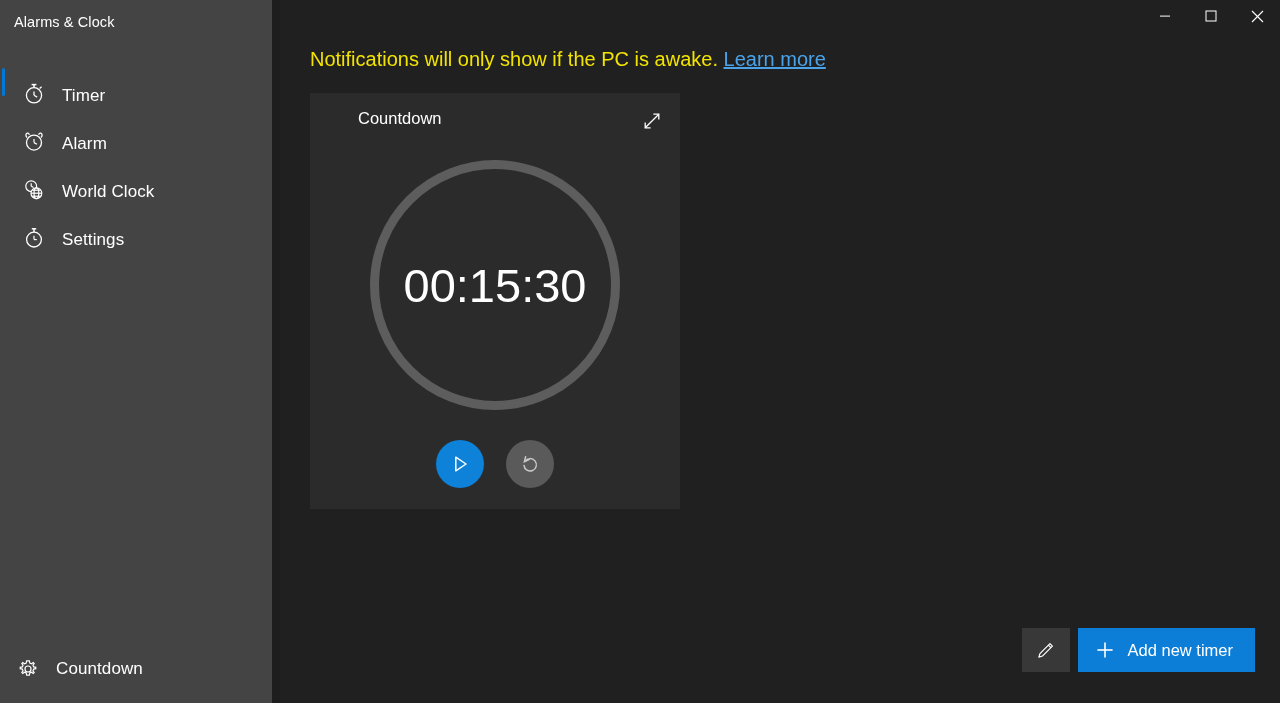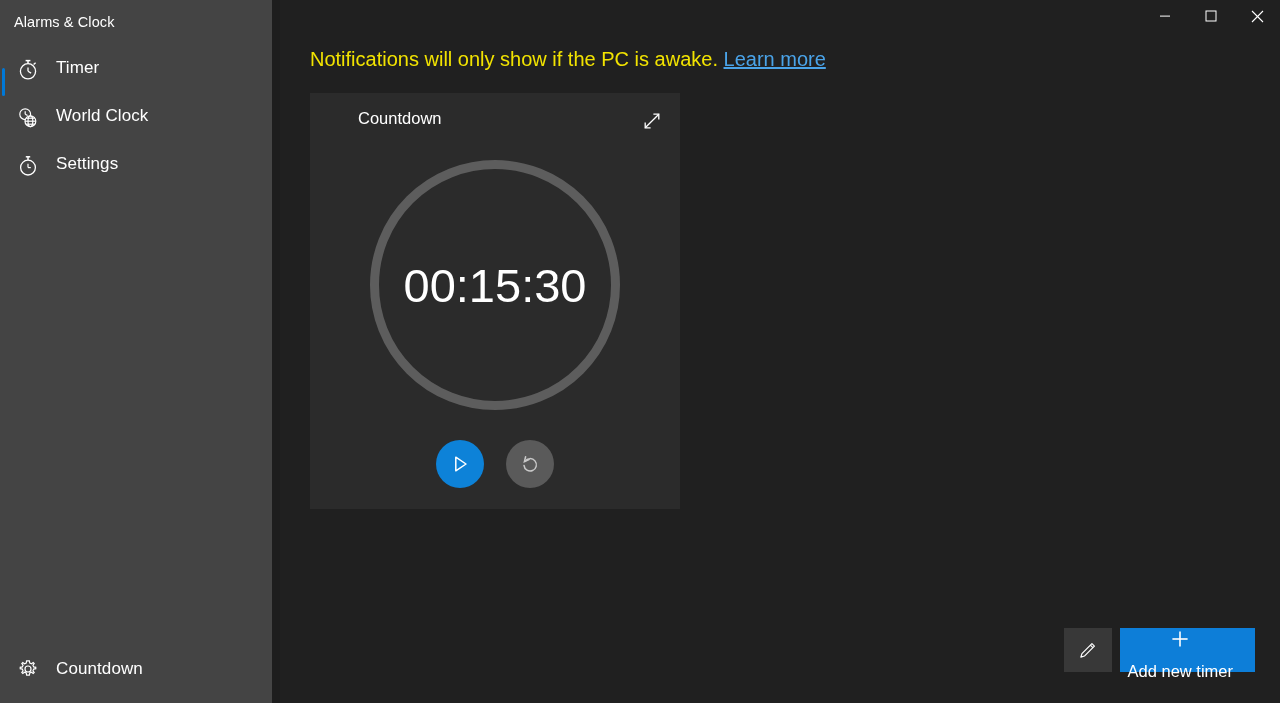--- a/index.html
+++ b/index.html
@@ -50,22 +50,22 @@
   .nav {
     position: absolute;
     top: 58px;
     left: 0;
     width: 272px;
   }
   .nav-item {
     position: relative;
     height: 48px;
     display: flex;
-    align-items: flex-start;
-    padding-left: 0;
+    align-items: flex-end;
+    padding-left: 6px;
     cursor: default;
   }
   .nav-item .accent {
     position: absolute;
     left: 2px;
     top: 10px;
     width: 3px;
     height: 28px;
     background: transparent;
     border-radius: 2px;
@@ -242,25 +242,24 @@
     align-items: center;
     justify-content: center;
     cursor: default;
     border: none;
   }
   .add-btn {
     height: 44px;
     background: #0d7ed8;
     display: flex;
     align-items: center;
-    padding: 0 22px 0 8px;
+    padding: 0 22px 0 16px;
     gap: 12px;
     cursor: default;
     border: none;
-    flex-direction: column;
   }
   .add-btn-label {
     font-size: 16.5px;
     color: #ffffff;
     white-space: nowrap;
   }
   svg { display: block; }
 </style>
 </head>
 <body>
@@ -281,20 +280,33 @@
             <line x1="9.6" y1="2.6" x2="14.4" y2="2.6" stroke-width="1.5"></line>
             <line x1="12" y1="2.6" x2="12" y2="5.6" stroke-width="1.5"></line>
             <line x1="17.6" y1="6.6" x2="19.6" y2="4.8" stroke-width="1.3"></line>
             <line x1="12" y1="13.3" x2="12" y2="9.4" stroke-width="1.3"></line>
             <line x1="12" y1="13.3" x2="15.1" y2="15.1" stroke-width="1.3"></line>
           </svg>
         </span>
         <span class="nav-label">Timer</span>
       </div>
 
+      <div class="nav-item">
+        <span class="accent"></span>
+        <span class="nav-icon">
+          <svg width="24" height="24" viewBox="0 0 24 24" fill="none" stroke="#ffffff" stroke-width="1.3">
+            <circle cx="12" cy="12.6" r="7.5"></circle>
+            <path d="M5.0 7.4 C3.4 6.0 3.6 3.9 5.2 3.2 C6.3 2.7 7.4 3.6 7.0 4.9"></path>
+            <path d="M19.0 7.4 C20.6 6.0 20.4 3.9 18.8 3.2 C17.7 2.7 16.6 3.6 17.0 4.9"></path>
+            <line x1="12" y1="12.6" x2="12" y2="9.0" stroke-width="1.2"></line>
+            <line x1="12" y1="12.6" x2="15.0" y2="14.2" stroke-width="1.2"></line>
+          </svg>
+        </span>
+        <span class="nav-label">Alarm</span>
+      </div>
 
       <div class="nav-item">
         <span class="accent"></span>
         <span class="nav-icon">
           <svg width="24" height="24" viewBox="0 0 24 24" fill="none" stroke="#ffffff" stroke-width="1.2">
             <circle cx="9.2" cy="8.2" r="5.4"></circle>
             <line x1="9.2" y1="8.2" x2="9.2" y2="5.2"></line>
             <line x1="9.2" y1="8.2" x2="11.6" y2="9.6"></line>
             <circle cx="14.4" cy="15.2" r="5.4" fill="#444444"></circle>
             <ellipse cx="14.4" cy="15.2" rx="2.4" ry="5.4"></ellipse>

